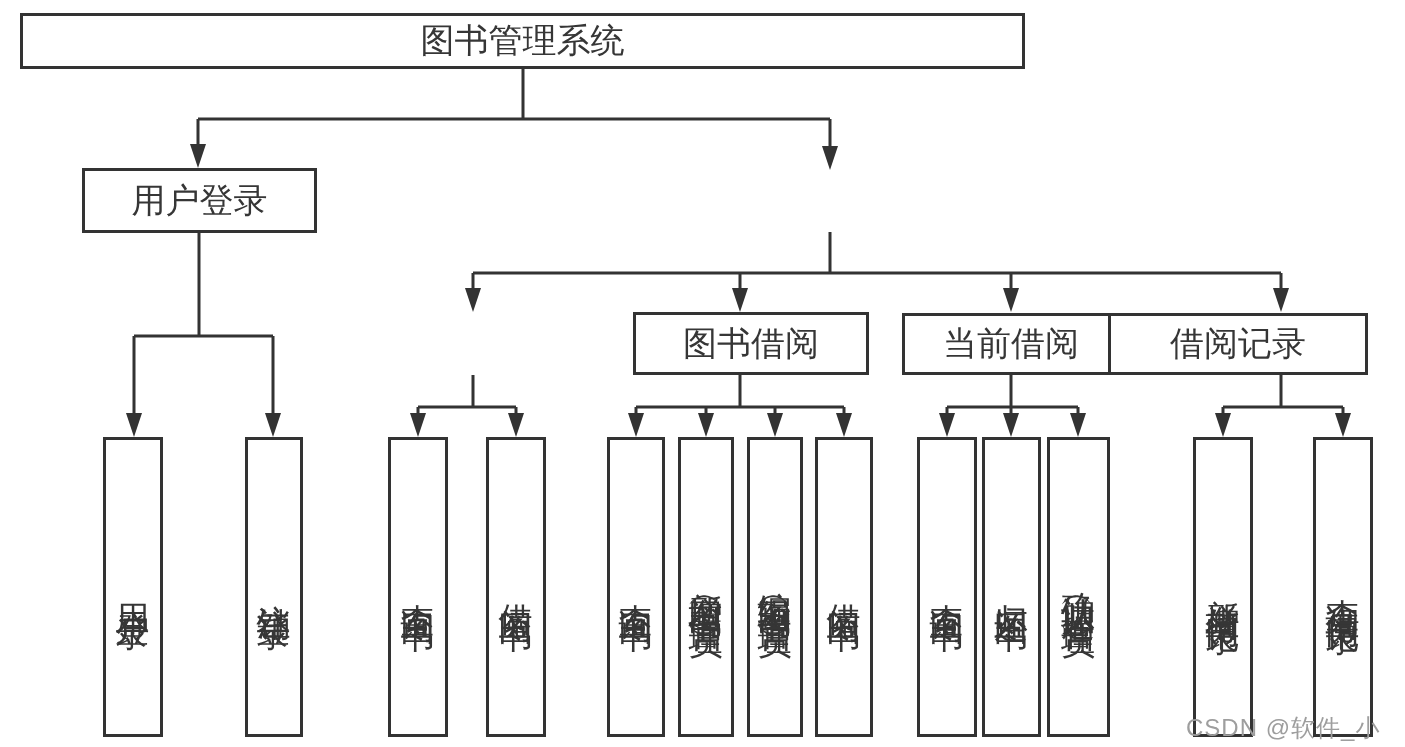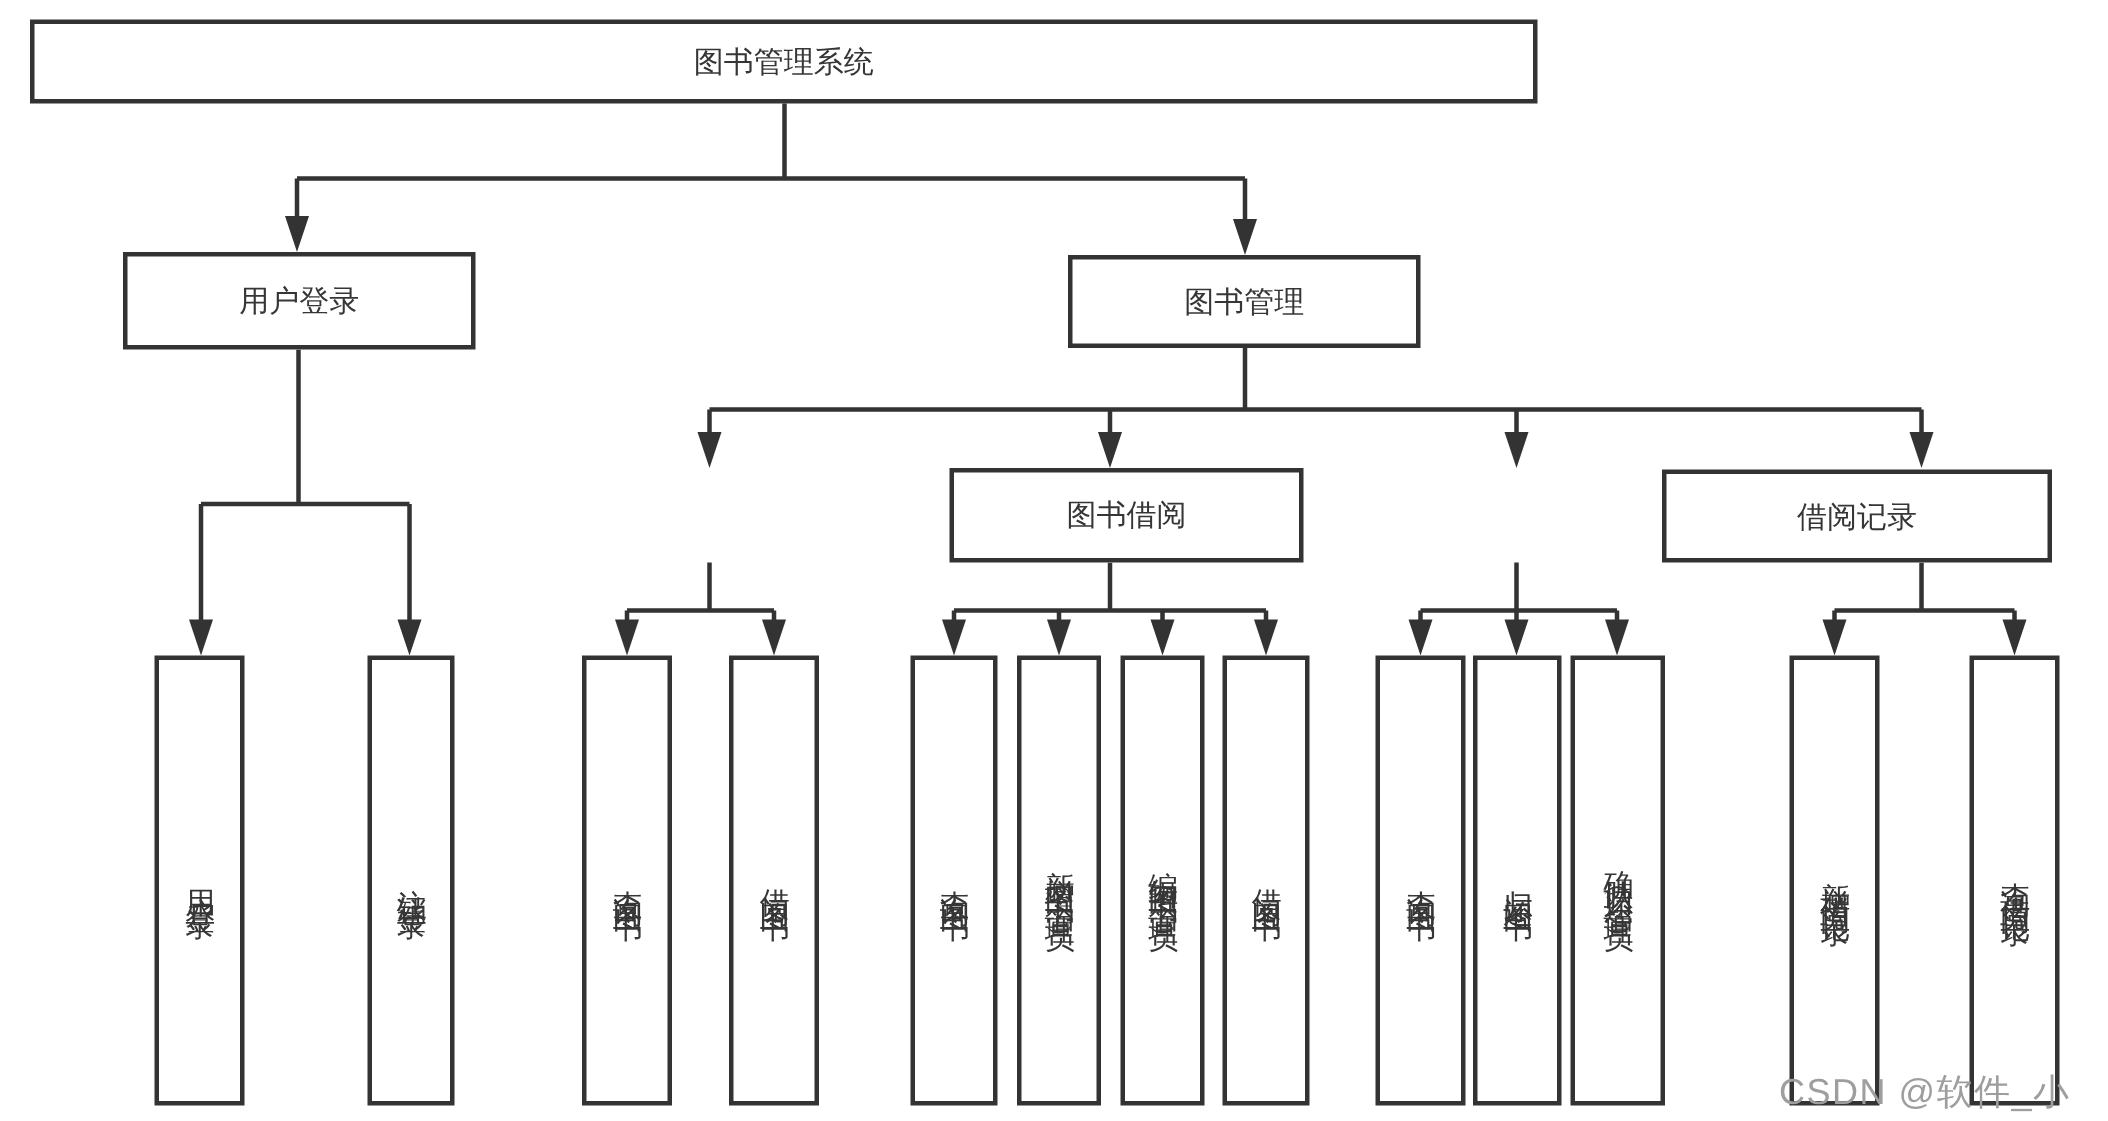--- a/index.html
+++ b/index.html
@@ -12,21 +12,21 @@
   }
   .node{
     position:absolute;
     box-sizing:border-box;
     border:3px solid #333333;
     background:#ffffff;
     display:flex;
     align-items:center;
     justify-content:center;
     color:#363636;
-    font-size:20px;
+    font-size:34px;
     white-space:nowrap;
   }
   .node span{display:block;}
   .vert span{
     writing-mode:vertical-rl;
     line-height:1;
     letter-spacing:5px;
     white-space:normal;
   }
   #connectors{
@@ -94,26 +94,26 @@
     <polygon points="1335,413 1351,413 1343,437"></polygon>
   </svg>
 
   <div class="node" style="left:20px;top:13px;width:1005px;height:56px">
     <span>图书管理系统</span>
   </div>
 
   <div class="node" style="left:82px;top:168px;width:235px;height:65px">
     <span>用户登录</span>
   </div>
-  <div class="node" style="left:712px;top:170px;width:235px;height:62px">
-    <span>图书管理</span>
-  </div>
 
   <div class="node" style="left:633px;top:312px;width:236px;height:63px">
     <span>图书借阅</span>
+  </div>
+  <div class="node" style="left:902px;top:313px;width:218px;height:62px">
+    <span>当前借阅</span>
   </div>
   <div class="node" style="left:1108px;top:313px;width:260px;height:62px">
     <span>借阅记录</span>
   </div>
 
   <div class="node vert" style="left:103px;top:437px;width:60px;height:300px">
     <span>用户登录</span>
   </div>
   <div class="node vert" style="left:245px;top:437px;width:58px;height:300px">
     <span>注销登录</span>

